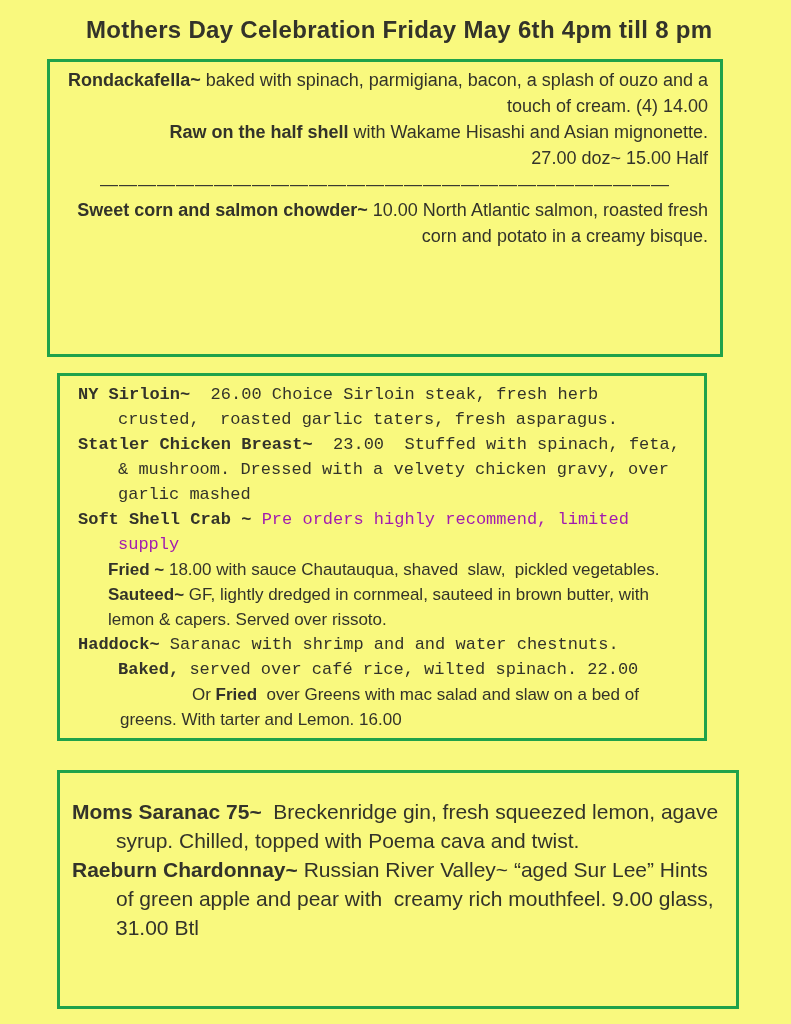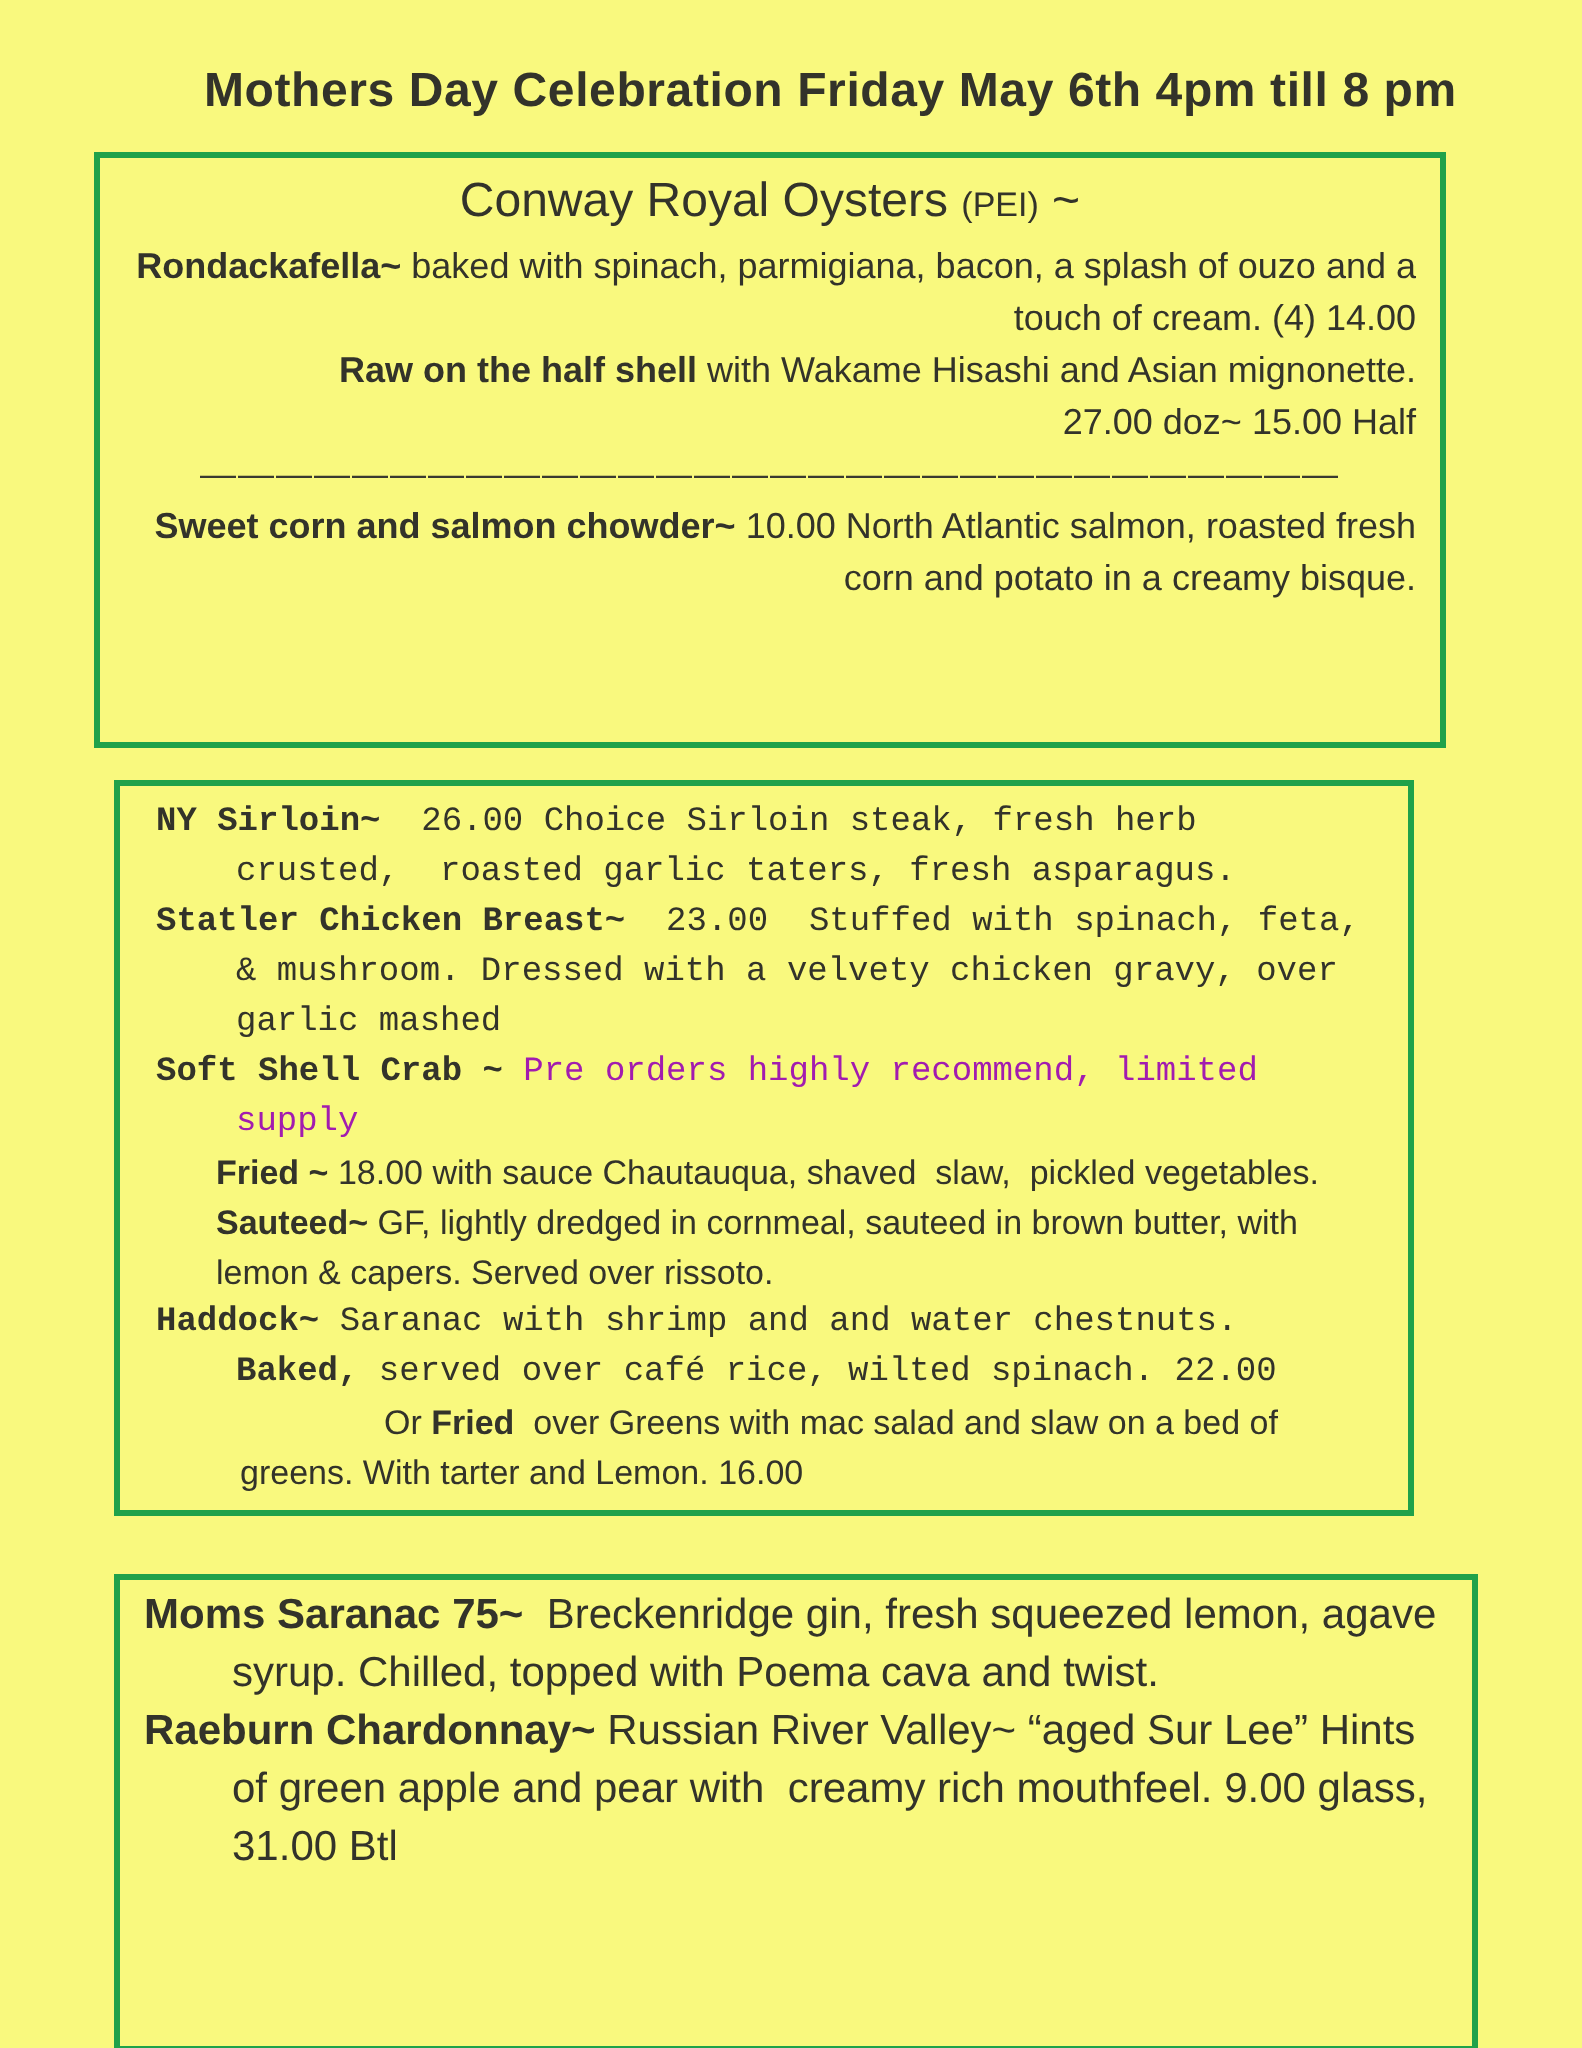--- a/index.html
+++ b/index.html
@@ -7,21 +7,21 @@
     font-family: "Liberation Sans", sans-serif;
     color: #33332a;
   }
   .page {
     width: 791px; height: 1024px;
     background: #F9F97E;
     position: relative;
     overflow: hidden;
   }
   .title {
-    margin: 16px;
+    margin: 0;
     padding: 16px 0 0 86px;
     font-size: 24px;
     font-weight: bold;
     letter-spacing: 0.3px;
     white-space: pre-wrap;
   }
   .box {
     border: 3px solid #1FA24A;
     box-sizing: border-box;
     background: transparent;
@@ -59,37 +59,36 @@
     font-size: 17px;
     line-height: 25px;
   }
   .e-item { margin: 0; padding-left: 46px; text-indent: -40px; white-space: pre-wrap; font-family: Liberation Mono, monospace; }
   .e-sub  { margin: 0 0 0 36px; white-space: pre-wrap; }
   .e-or   { margin: 0; padding-left: 48px; text-indent: 72px; white-space: pre-wrap; }
   .box3 {
     margin: 29px 0 0 57px;
     width: 682px;
     min-height: 239px;
-    padding: 3px 14px 7px 12px;
+    padding: 24px 14px 7px 12px;
     font-size: 21px;
     line-height: 29px;
   }
   .d-item { margin: 0; padding-left: 44px; text-indent: -44px; white-space: pre-wrap; }
   b { font-weight: bold; }
   .red { color: #a21caf; }
 </style>
 </head>
 <body>
 
 <div class="page">
 
   <h1 class="title">Mothers Day Celebration Friday May 6th 4pm till 8 pm</h1>
 
   <section class="box box1">
-    <h2 class="heading"><span>Conway Royal Oysters </span><span class="small">(PEI)</span><span> ~</span></h2>
     <p class="c-item"><b>Rondackafella~</b><span> baked with spinach, parmigiana, bacon, a splash of ouzo and a touch of cream. (4) 14.00</span></p>
     <p class="c-item"><b>Raw on the half shell</b><span> with Wakame Hisashi and Asian mignonette.</span></p>
     <p class="c-item">27.00 doz~ 15.00 Half</p>
     <div class="divider">——————————————————————————————</div>
     <p class="c-item"><b>Sweet corn and salmon chowder~</b><span> 10.00 North Atlantic salmon, roasted fresh corn and potato in a creamy bisque.</span></p>
   </section>
 
   <section class="box box2">
     <p class="e-item"><b>NY Sirloin~</b><span>  26.00 Choice Sirloin steak, fresh herb crusted,  roasted garlic taters, fresh asparagus.</span></p>
     <p class="e-item"><b>Statler Chicken Breast~</b><span>  23.00  Stuffed with spinach, feta, &amp; mushroom. Dressed with a velvety chicken gravy, over garlic mashed</span></p>

